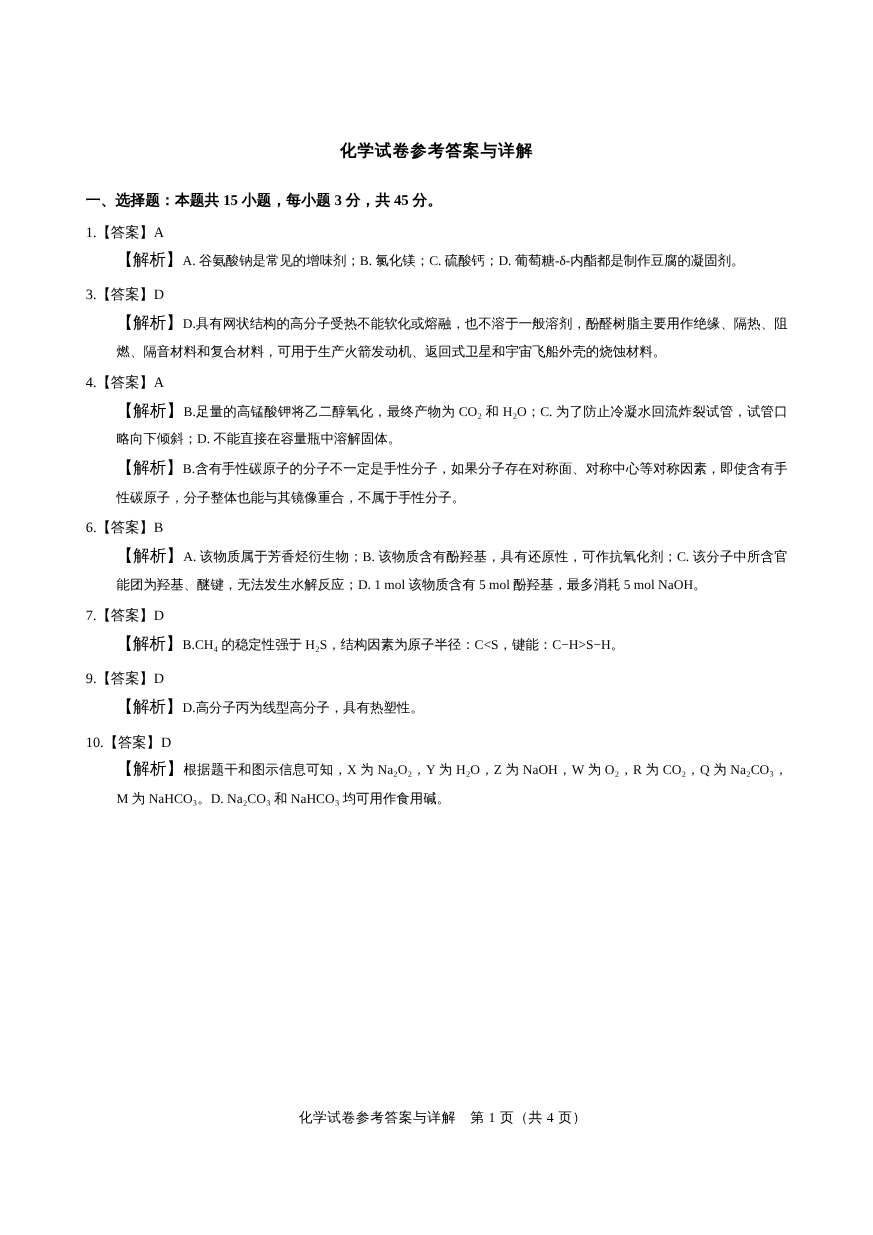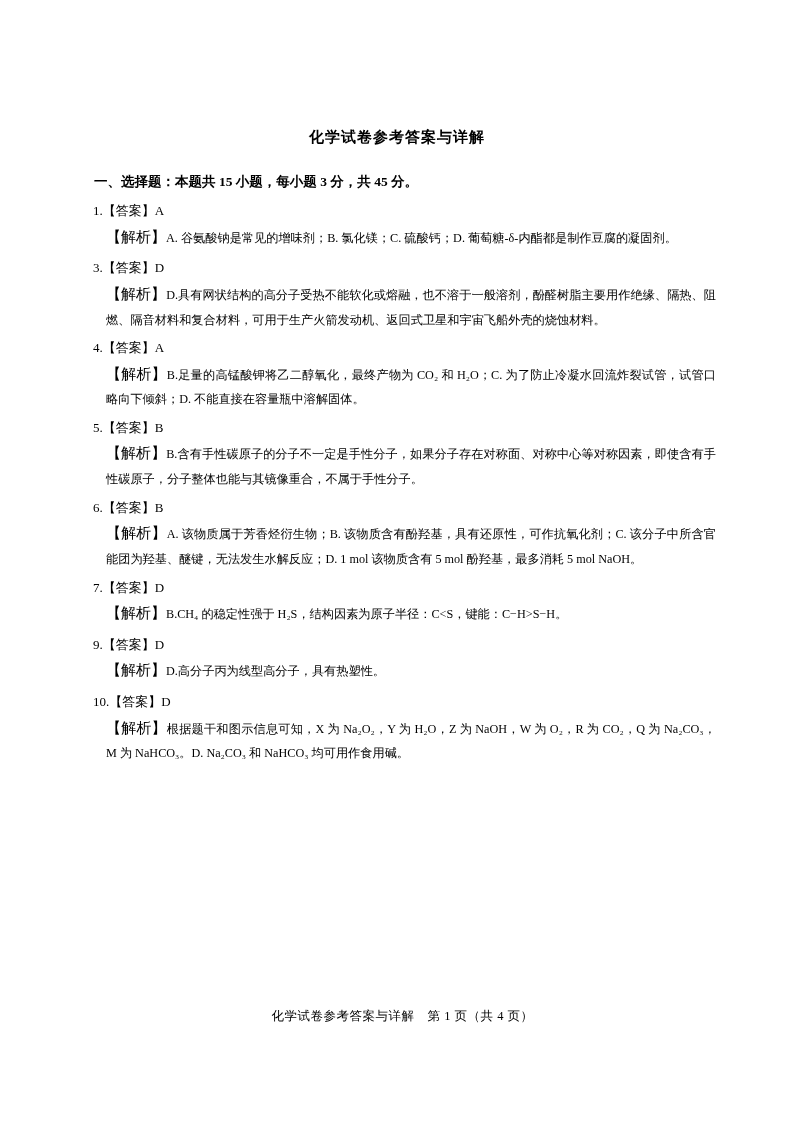--- a/index.html
+++ b/index.html
@@ -27,29 +27,29 @@
     text-align: center;
     font-size: 15px;
     font-weight: bold;
     letter-spacing: 1px;
     margin: 28px 0 26px 0;
     font-family: "Liberation Serif", "DejaVu Serif", serif;
   }
   .section-head {
     font-size: 13.5px;
     font-weight: bold;
-    margin: 0 0 10px 16px;
+    margin: 0 0 10px 0;
     letter-spacing: 0px;
   }
   .q-block {
     margin-bottom: 1px;
   }
   .ans-line {
     font-size: 13px;
-    margin: 7px 0 3px 15px;
+    margin: 7px 0 3px 0;
     line-height: 1.5;
   }
   .exp {
     font-size: 12.2px;
     line-height: 1.85;
     margin: 0 0 2px 28px;
     text-align: justify;
     text-justify: inter-ideograph;
   }
   .exp .tag {
@@ -98,23 +98,20 @@
   <div class="q-block">
     <div class="ans-line">
       <span>4.</span><span>【答案】</span><span>A</span>
     </div>
     <div class="exp">
       <span class="tag">【解析】</span><span>B.足量的高锰酸钾将乙二醇氧化，最终产物为 CO₂ 和 H₂O；C. 为了防止冷凝水回流炸裂试管，试管口略向下倾斜；D. 不能直接在容量瓶中溶解固体。</span>
     </div>
   </div>
 
   <div class="q-block">
-    <div class="ans-line">
-      <span>5.</span><span>【答案】</span><span>B</span>
-    </div>
     <div class="exp">
       <span class="tag">【解析】</span><span>B.含有手性碳原子的分子不一定是手性分子，如果分子存在对称面、对称中心等对称因素，即使含有手性碳原子，分子整体也能与其镜像重合，不属于手性分子。</span>
     </div>
   </div>
 
   <div class="q-block">
     <div class="ans-line">
       <span>6.</span><span>【答案】</span><span>B</span>
     </div>
     <div class="exp">

